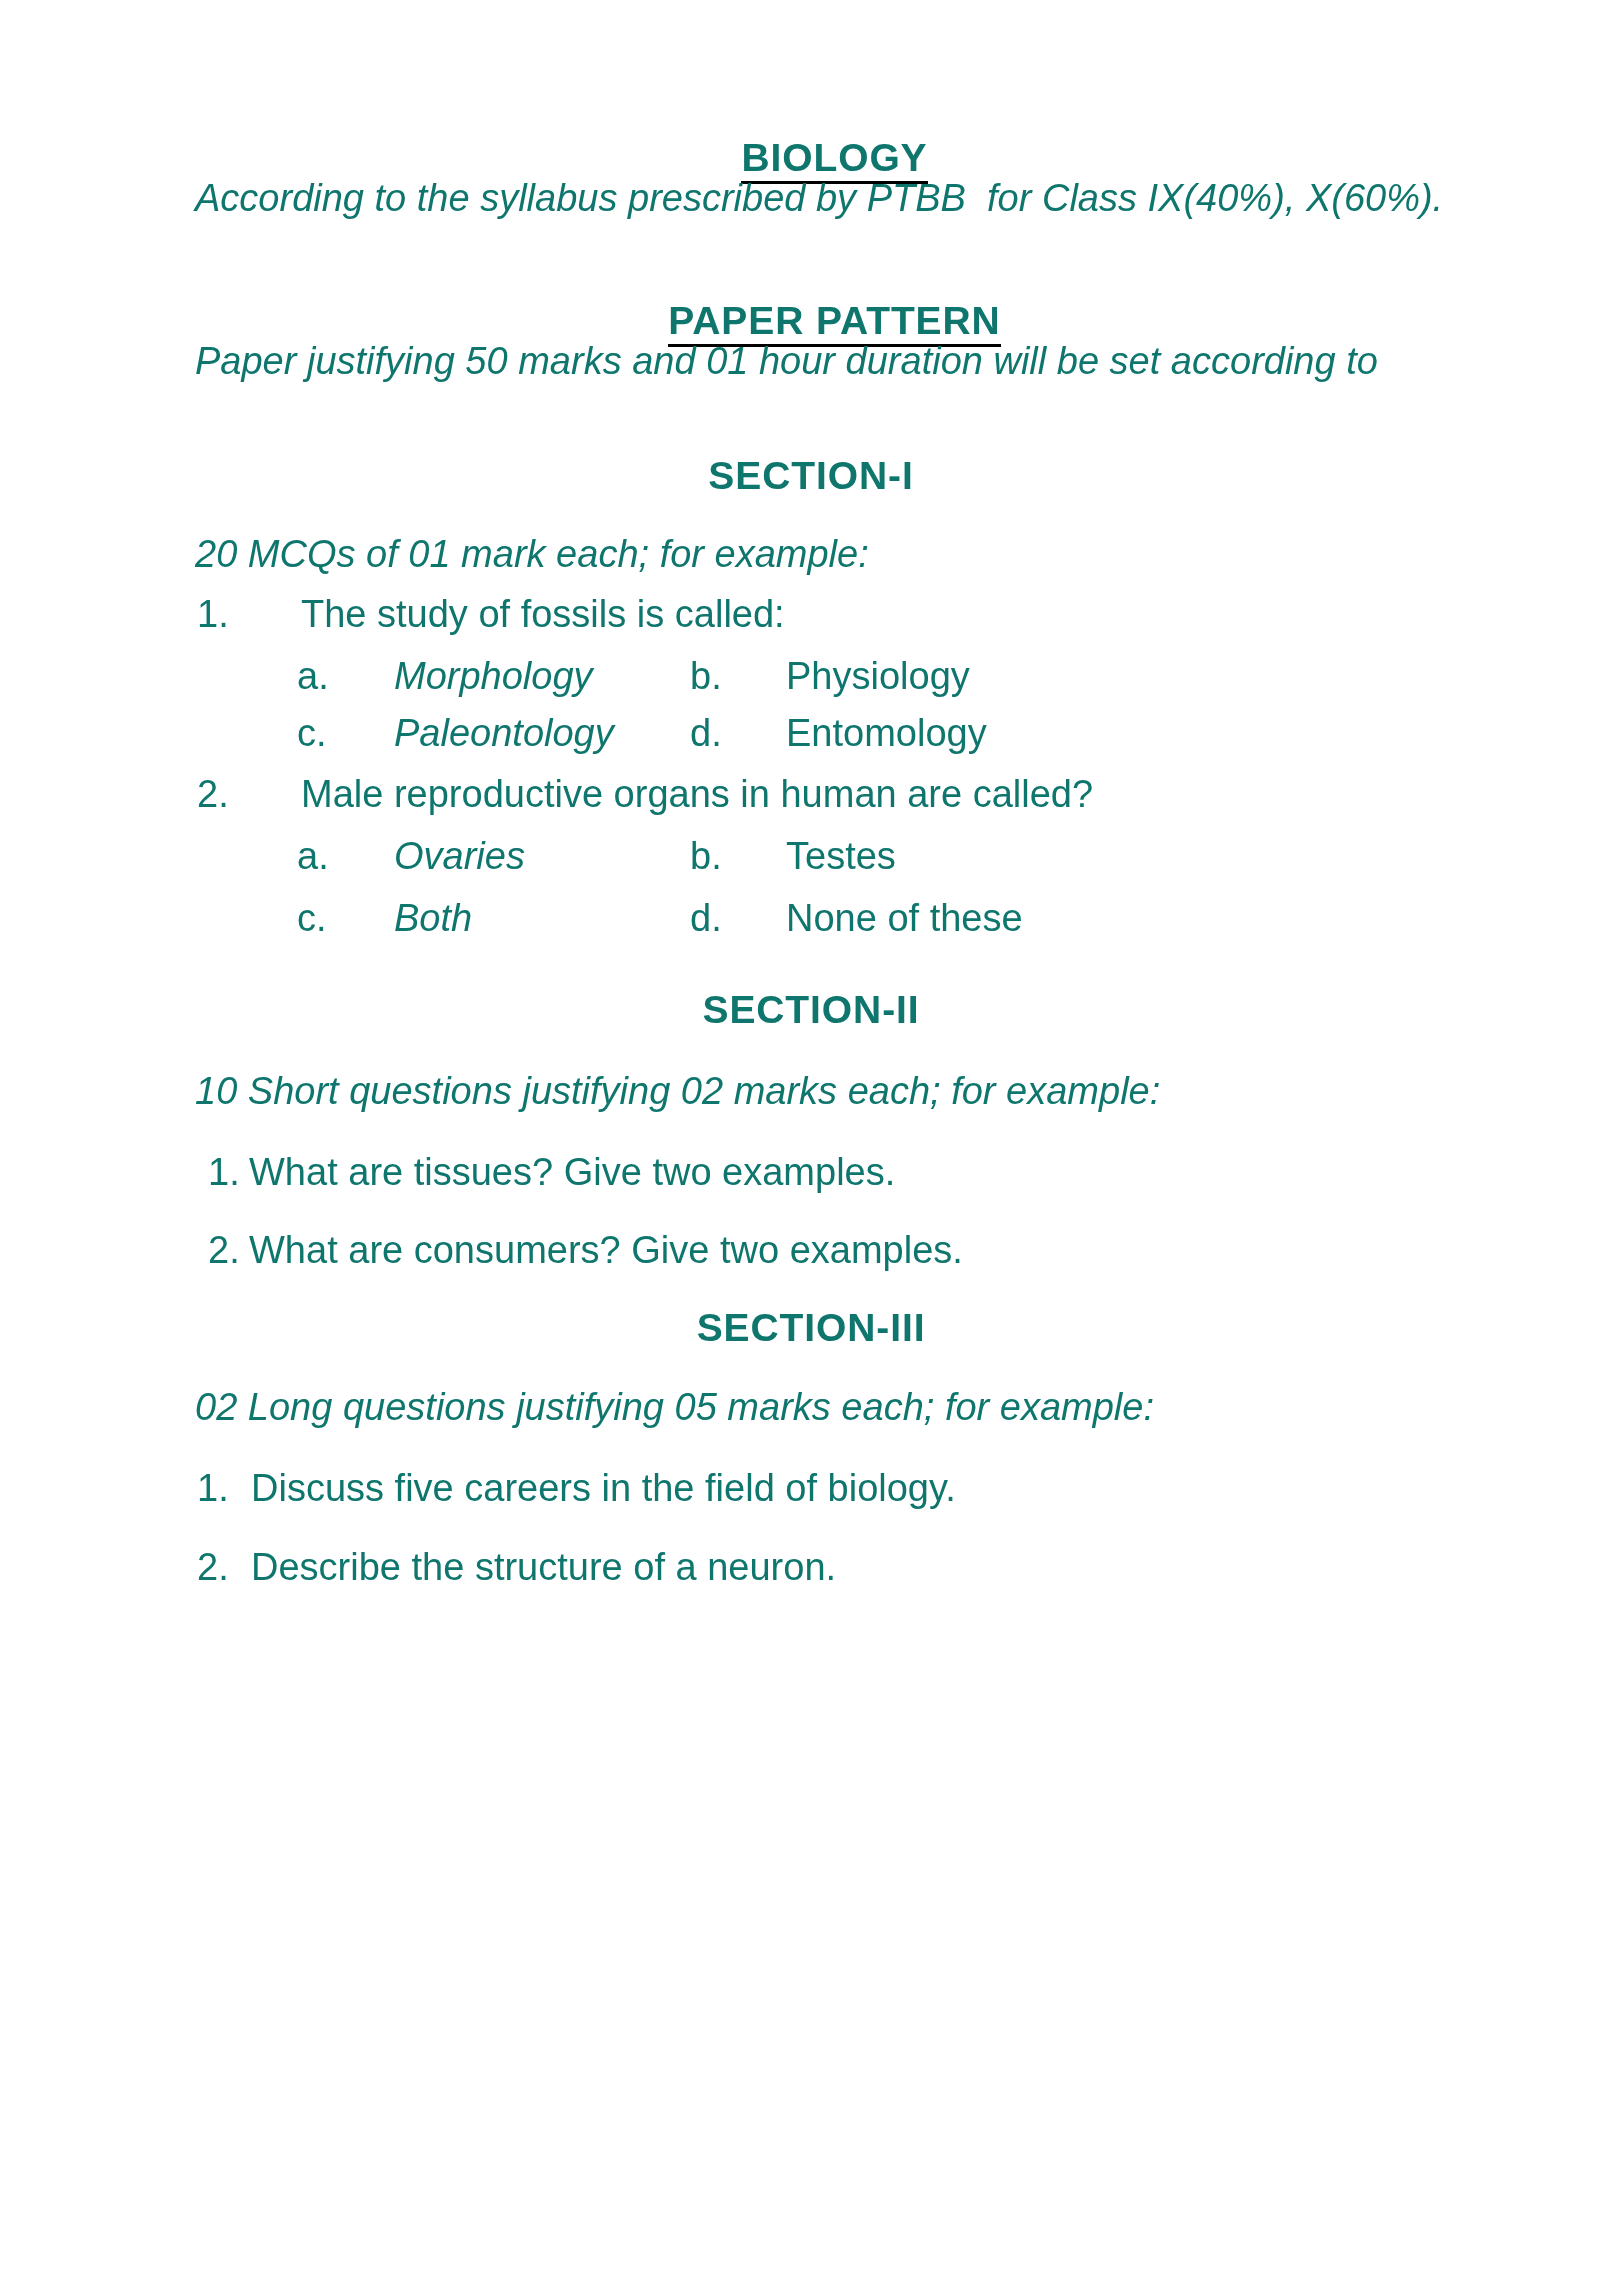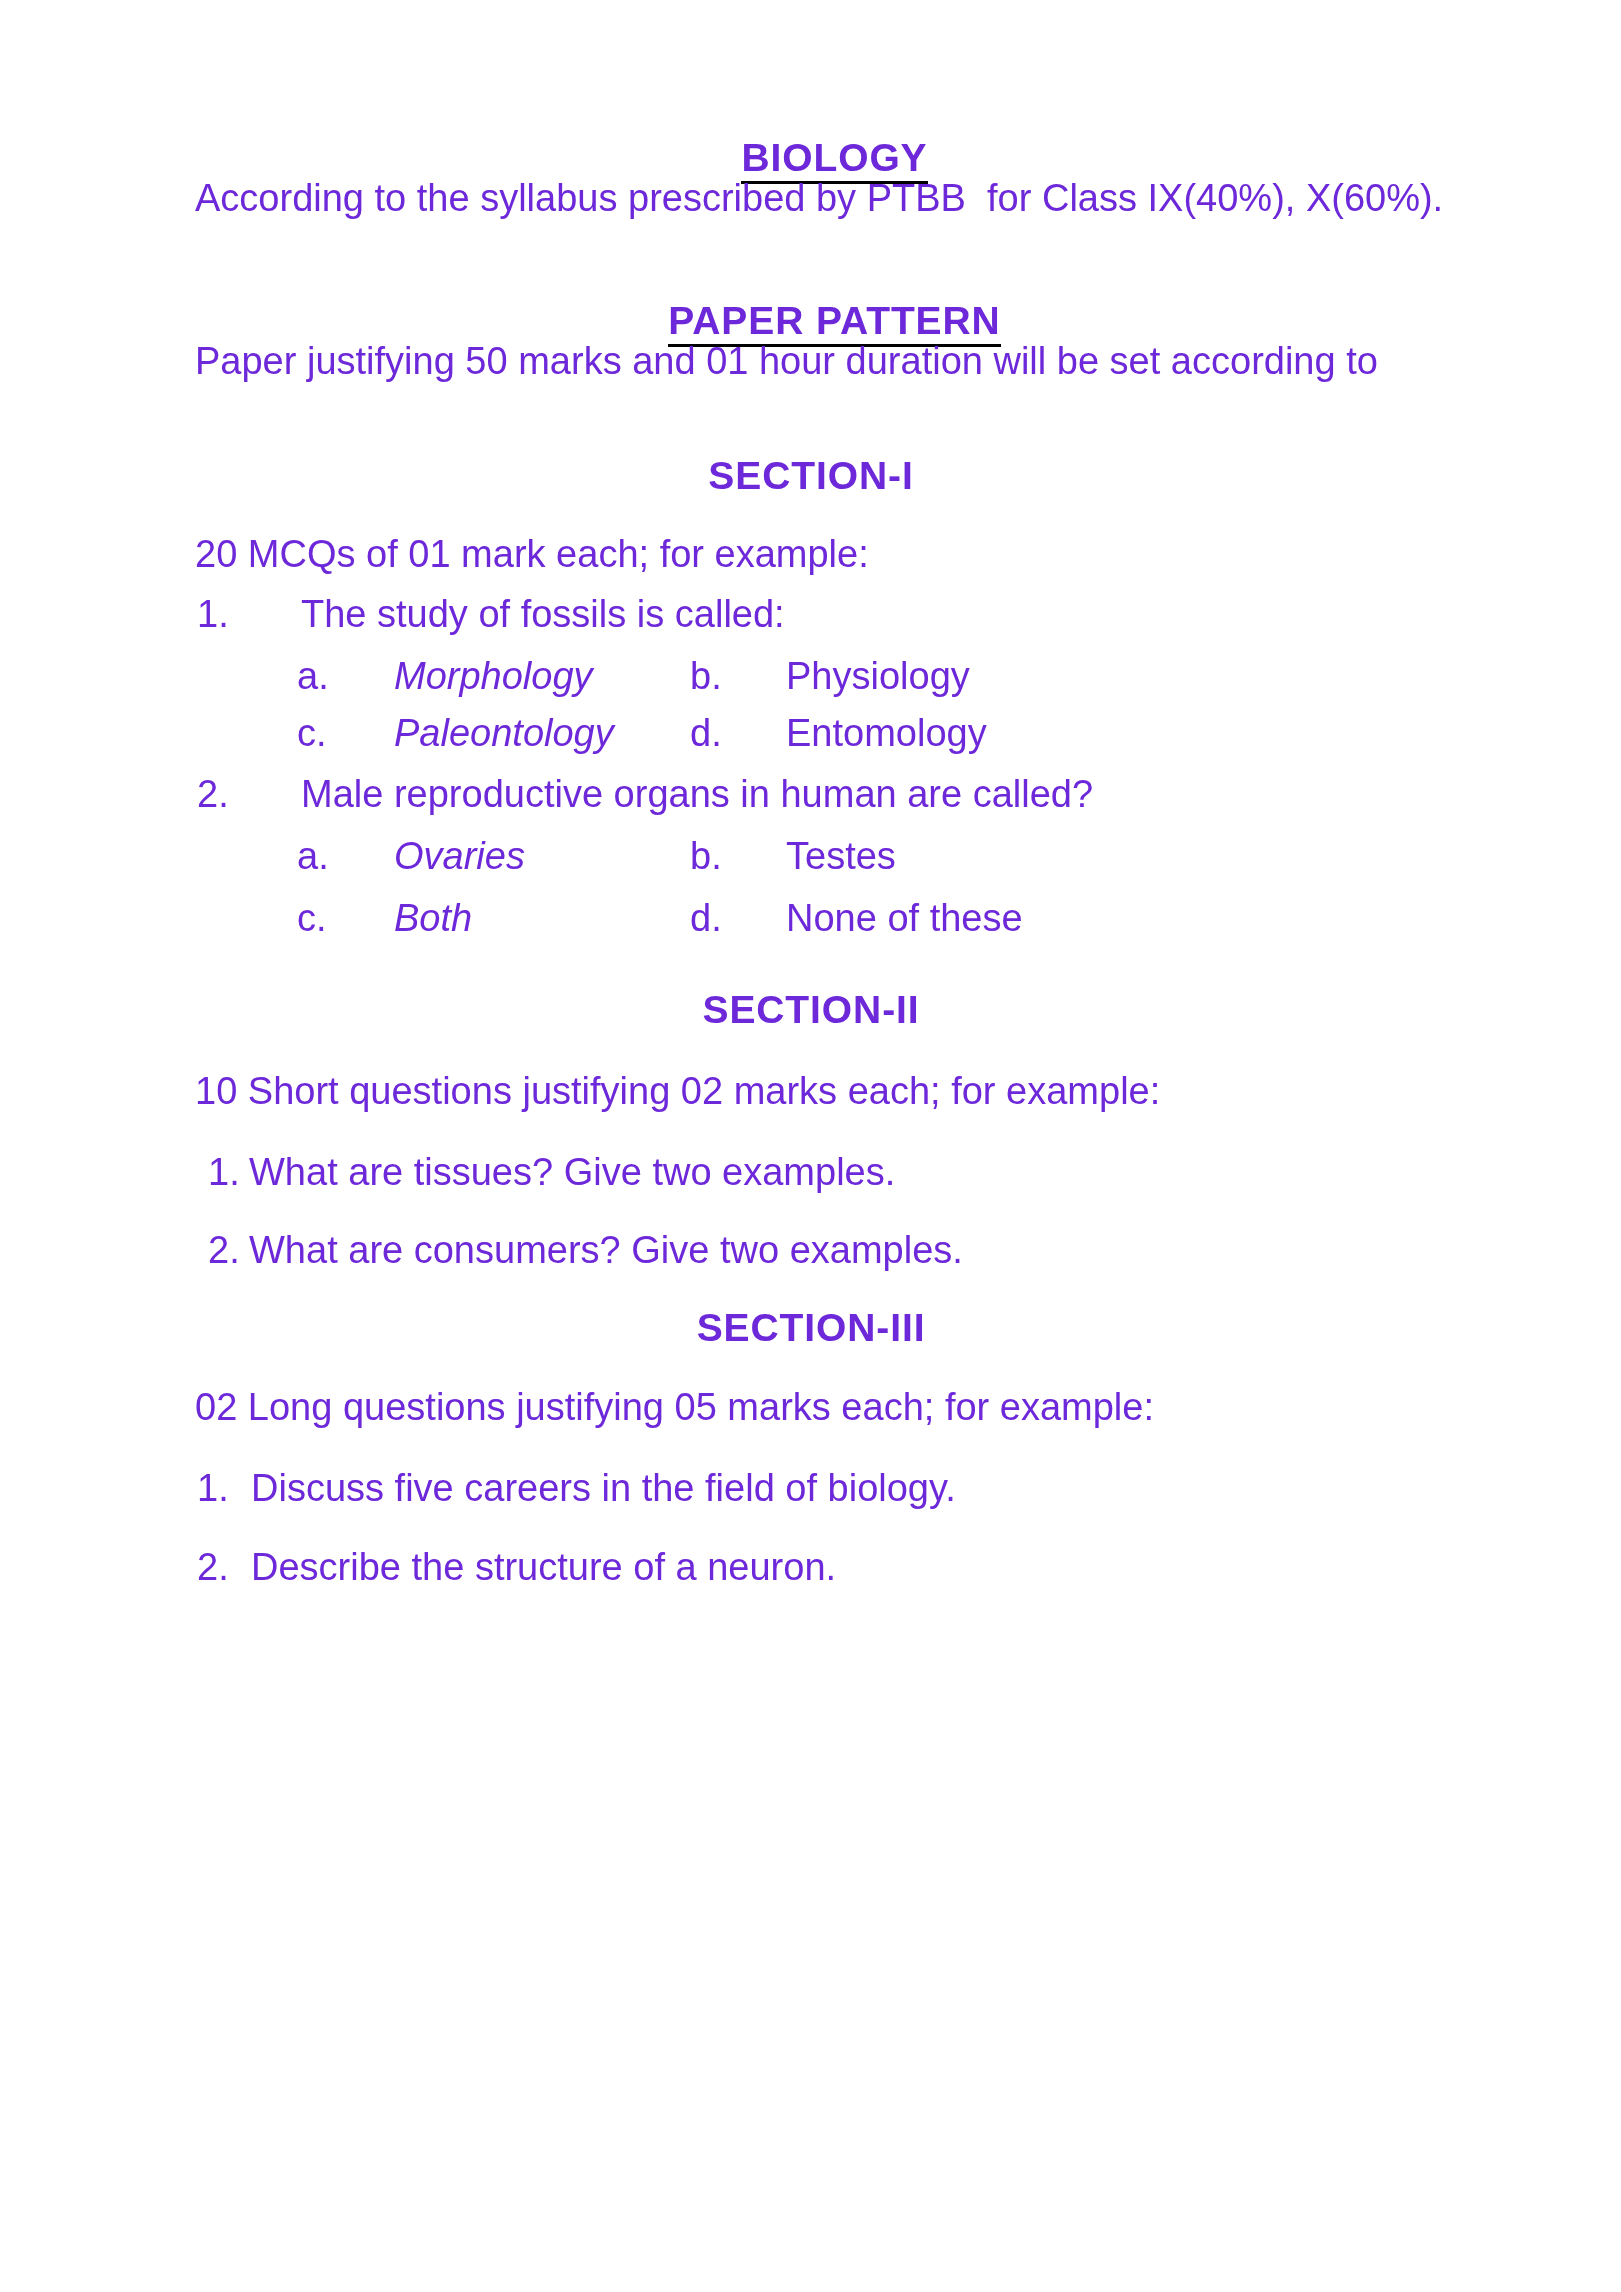--- a/index.html
+++ b/index.html
@@ -6,34 +6,35 @@
     margin: 0;
     padding: 0;
     background: #ffffff;
   }
   .page {
     position: relative;
     width: 1622px;
     height: 2293px;
     background: #ffffff;
     font-family: "Liberation Sans", sans-serif;
-    color: #6d28d9;
+    color: #0f766e;
     overflow: hidden;
   }
   .line {
     position: absolute;
     left: 0;
     width: 100%;
     line-height: 1;
     font-size: 38px;
     white-space: pre;
   }
   .indent {
     left: 195px;
     width: auto;
+    font-style: italic;
   }
   .center {
     text-align: center;
   }
   .heading {
     font-weight: bold;
     font-size: 39px;
     letter-spacing: 0.9px;
   }
   .underlined {

